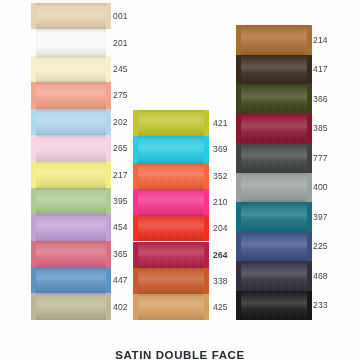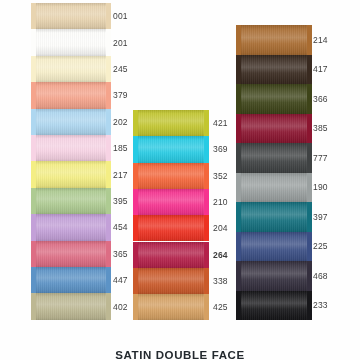--- a/index.html
+++ b/index.html
@@ -128,39 +128,39 @@
         </div>
         <div class="code" style="color: rgb(61, 61, 61); left: 78px; top: 61px;">245</div>
         <div class="swatch-row" style="position: absolute; left: 0px; top: 79.2px; width: 72px; height: 26.4px;">
           <div class="chip" title="275" style="position: absolute; left: 0px; top: 0px; width: 72px; height: 26.4px; background: rgb(245, 164, 140);">
             <div class="weave"></div>
             <div class="sheen"></div>
             <div class="edge left" style="background: repeating-linear-gradient(135deg, rgb(245, 164, 140) 0px, rgb(245, 164, 140) 2.5px, rgba(0, 0, 0, 0) 2.5px, rgba(0, 0, 0, 0) 5px) rgb(245, 164, 140);"></div>
             <div class="edge right" style="background: repeating-linear-gradient(45deg, rgb(245, 164, 140) 0px, rgb(245, 164, 140) 2.5px, rgba(0, 0, 0, 0) 2.5px, rgba(0, 0, 0, 0) 5px) rgb(245, 164, 140);"></div>
           </div>
         </div>
-        <div class="code" style="color: rgb(61, 61, 61); left: 78px; top: 87.4px;">379</div>
+        <div class="code" style="color: rgb(61, 61, 61); left: 78px; top: 87.4px;">275</div>
         <div class="swatch-row" style="position: absolute; left: 0px; top: 105.6px; width: 72px; height: 26.4px;">
           <div class="chip" title="202" style="position: absolute; left: 0px; top: 0px; width: 72px; height: 26.4px; background: rgb(174, 215, 240);">
             <div class="weave"></div>
             <div class="sheen"></div>
             <div class="edge left" style="background: repeating-linear-gradient(135deg, rgb(174, 215, 240) 0px, rgb(174, 215, 240) 2.5px, rgba(0, 0, 0, 0) 2.5px, rgba(0, 0, 0, 0) 5px) rgb(174, 215, 240);"></div>
             <div class="edge right" style="background: repeating-linear-gradient(45deg, rgb(174, 215, 240) 0px, rgb(174, 215, 240) 2.5px, rgba(0, 0, 0, 0) 2.5px, rgba(0, 0, 0, 0) 5px) rgb(174, 215, 240);"></div>
           </div>
         </div>
         <div class="code" style="color: rgb(61, 61, 61); left: 78px; top: 113.8px;">202</div>
         <div class="swatch-row" style="position: absolute; left: 0px; top: 132px; width: 72px; height: 26.4px;">
           <div class="chip" title="265" style="position: absolute; left: 0px; top: 0px; width: 72px; height: 26.4px; background: rgb(247, 211, 228);">
             <div class="weave"></div>
             <div class="sheen"></div>
             <div class="edge left" style="background: repeating-linear-gradient(135deg, rgb(247, 211, 228) 0px, rgb(247, 211, 228) 2.5px, rgba(0, 0, 0, 0) 2.5px, rgba(0, 0, 0, 0) 5px) rgb(247, 211, 228);"></div>
             <div class="edge right" style="background: repeating-linear-gradient(45deg, rgb(247, 211, 228) 0px, rgb(247, 211, 228) 2.5px, rgba(0, 0, 0, 0) 2.5px, rgba(0, 0, 0, 0) 5px) rgb(247, 211, 228);"></div>
           </div>
         </div>
-        <div class="code" style="color: rgb(61, 61, 61); left: 78px; top: 140.2px;">185</div>
+        <div class="code" style="color: rgb(61, 61, 61); left: 78px; top: 140.2px;">265</div>
         <div class="swatch-row" style="position: absolute; left: 0px; top: 158.4px; width: 72px; height: 26.4px;">
           <div class="chip" title="217" style="position: absolute; left: 0px; top: 0px; width: 72px; height: 26.4px; background: rgb(244, 238, 132);">
             <div class="weave"></div>
             <div class="sheen"></div>
             <div class="edge left" style="background: repeating-linear-gradient(135deg, rgb(244, 238, 132) 0px, rgb(244, 238, 132) 2.5px, rgba(0, 0, 0, 0) 2.5px, rgba(0, 0, 0, 0) 5px) rgb(244, 238, 132);"></div>
             <div class="edge right" style="background: repeating-linear-gradient(45deg, rgb(244, 238, 132) 0px, rgb(244, 238, 132) 2.5px, rgba(0, 0, 0, 0) 2.5px, rgba(0, 0, 0, 0) 5px) rgb(244, 238, 132);"></div>
           </div>
         </div>
         <div class="code" style="color: rgb(61, 61, 61); left: 78px; top: 166.6px;">217</div>
         <div class="swatch-row" style="position: absolute; left: 0px; top: 184.8px; width: 72px; height: 26.4px;">
@@ -330,21 +330,21 @@
         </div>
         <div class="code" style="color: rgb(61, 61, 61); left: 73px; top: 127.75px;">777</div>
         <div class="swatch-row" style="position: absolute; left: 0px; top: 147.5px; width: 68px; height: 29.5px;">
           <div class="chip" title="240" style="position: absolute; left: 0px; top: 0px; width: 68px; height: 29.5px; background: rgb(154, 160, 160);">
             <div class="weave"></div>
             <div class="sheen"></div>
             <div class="edge left" style="background: repeating-linear-gradient(135deg, rgb(154, 160, 160) 0px, rgb(154, 160, 160) 2.5px, rgba(0, 0, 0, 0) 2.5px, rgba(0, 0, 0, 0) 5px) rgb(154, 160, 160);"></div>
             <div class="edge right" style="background: repeating-linear-gradient(45deg, rgb(154, 160, 160) 0px, rgb(154, 160, 160) 2.5px, rgba(0, 0, 0, 0) 2.5px, rgba(0, 0, 0, 0) 5px) rgb(154, 160, 160);"></div>
           </div>
         </div>
-        <div class="code" style="color: rgb(61, 61, 61); left: 73px; top: 157.25px;">190</div>
+        <div class="code" style="color: rgb(61, 61, 61); left: 73px; top: 157.25px;">400</div>
         <div class="swatch-row" style="position: absolute; left: 0px; top: 177px; width: 68px; height: 29.5px;">
           <div class="chip" title="397" style="position: absolute; left: 0px; top: 0px; width: 68px; height: 29.5px; background: rgb(20, 112, 126);">
             <div class="weave"></div>
             <div class="sheen"></div>
             <div class="edge left" style="background: repeating-linear-gradient(135deg, rgb(20, 112, 126) 0px, rgb(20, 112, 126) 2.5px, rgba(0, 0, 0, 0) 2.5px, rgba(0, 0, 0, 0) 5px) rgb(20, 112, 126);"></div>
             <div class="edge right" style="background: repeating-linear-gradient(45deg, rgb(20, 112, 126) 0px, rgb(20, 112, 126) 2.5px, rgba(0, 0, 0, 0) 2.5px, rgba(0, 0, 0, 0) 5px) rgb(20, 112, 126);"></div>
           </div>
         </div>
         <div class="code" style="color: rgb(61, 61, 61); left: 73px; top: 186.75px;">397</div>
         <div class="swatch-row" style="position: absolute; left: 0px; top: 206.5px; width: 68px; height: 29.5px;">

